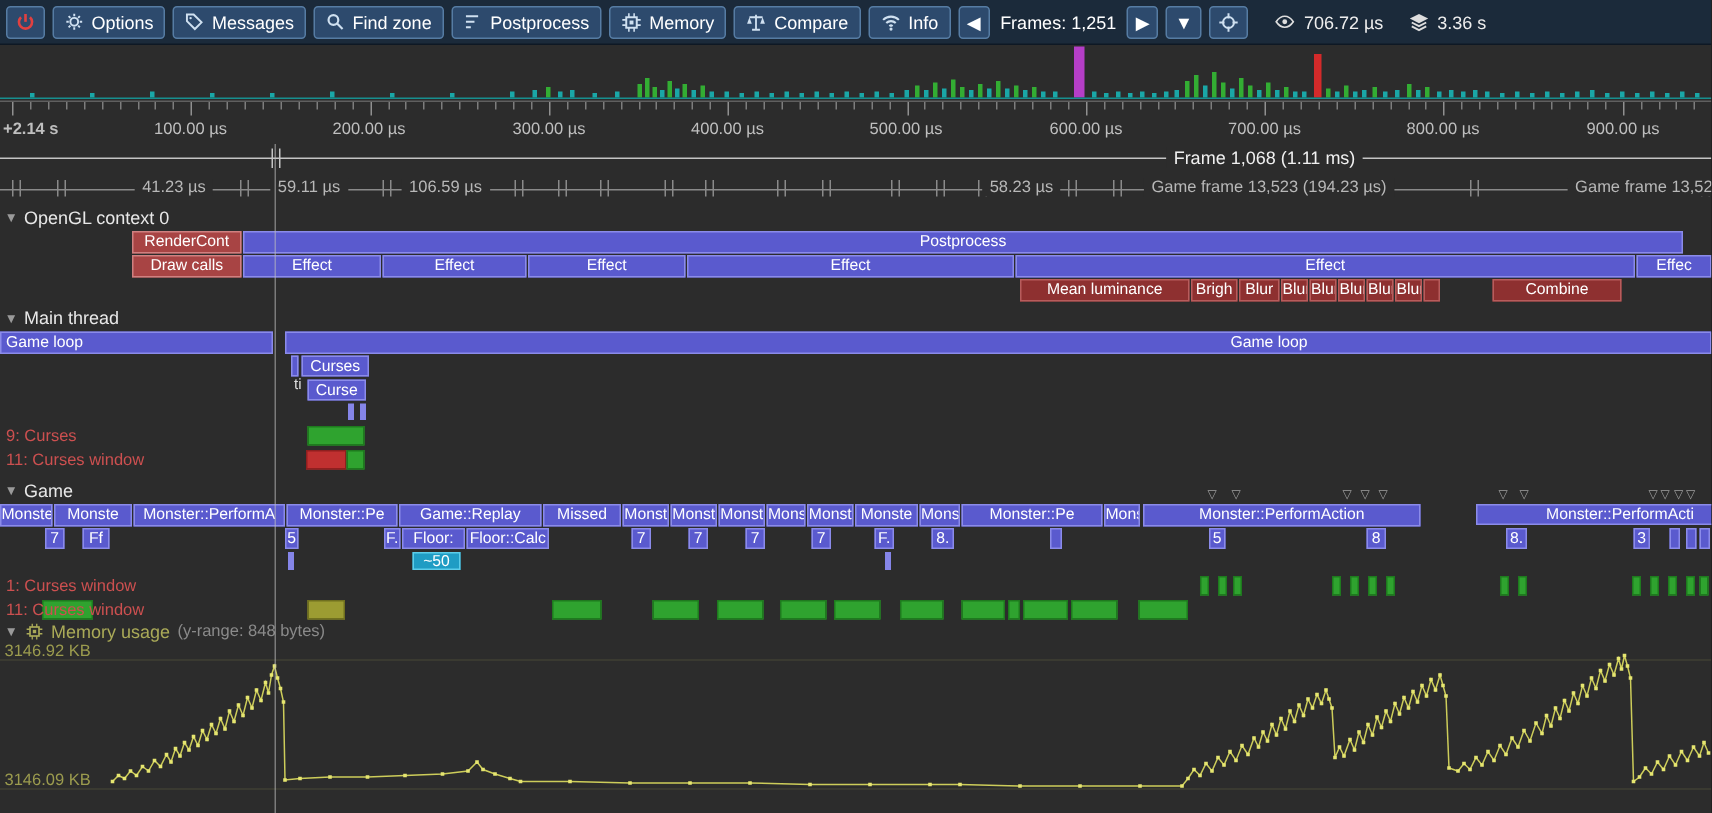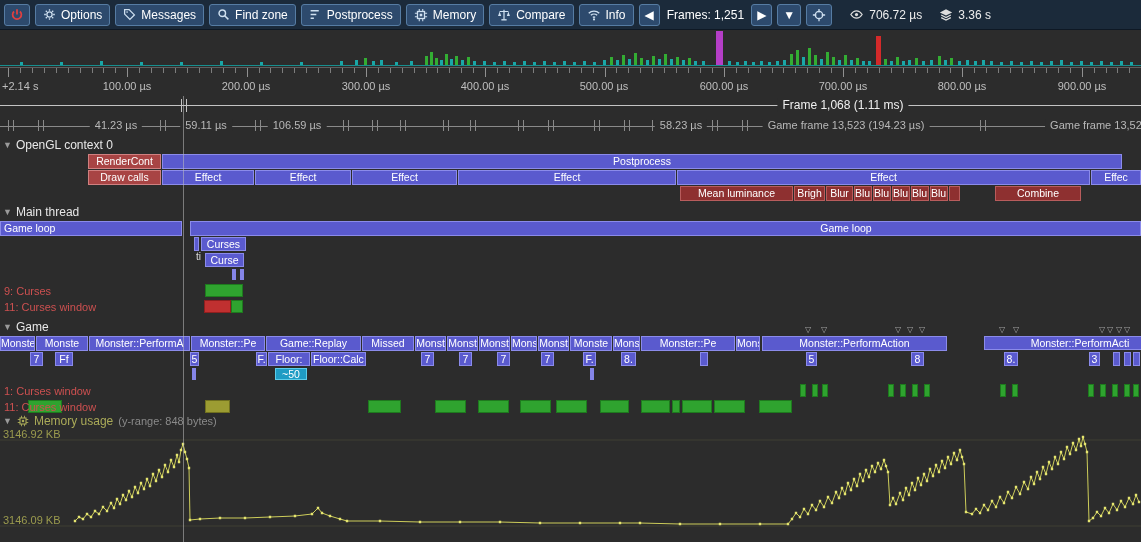--- a/index.html
+++ b/index.html
@@ -381,21 +381,21 @@
       <div class="tick" style="left: 1022.05px;"></div>
       <div class="tick" style="left: 1033.98px;"></div>
       <div class="tick" style="left: 1045.91px;"></div>
       <div class="tick" style="left: 1057.84px;"></div>
       <div class="tick" style="left: 1069.77px;"></div>
       <div class="tick major" style="left: 1081.7px;"></div>
       <div class="tick" style="left: 1093.63px;"></div>
       <div class="tick" style="left: 1105.56px;"></div>
       <div class="tick" style="left: 1117.49px;"></div>
       <div class="tick" style="left: 1129.42px;"></div>
-      <div class="rlabel" style="left: 2px;">+2.14 s</div>
+      <div class="rlabel" style="left: 2px; font-weight: bold;">+2.14 s</div>
       <div class="rlabel" style="left: 127px; transform: translateX(-50%);">100.00 µs</div>
       <div class="rlabel" style="left: 246px; transform: translateX(-50%);">200.00 µs</div>
       <div class="rlabel" style="left: 366px; transform: translateX(-50%);">300.00 µs</div>
       <div class="rlabel" style="left: 485px; transform: translateX(-50%);">400.00 µs</div>
       <div class="rlabel" style="left: 604px; transform: translateX(-50%);">500.00 µs</div>
       <div class="rlabel" style="left: 724px; transform: translateX(-50%);">600.00 µs</div>
       <div class="rlabel" style="left: 843px; transform: translateX(-50%);">700.00 µs</div>
       <div class="rlabel" style="left: 962px; transform: translateX(-50%);">800.00 µs</div>
       <div class="rlabel" style="left: 1082px; transform: translateX(-50%);">900.00 µs</div>
     </div>

